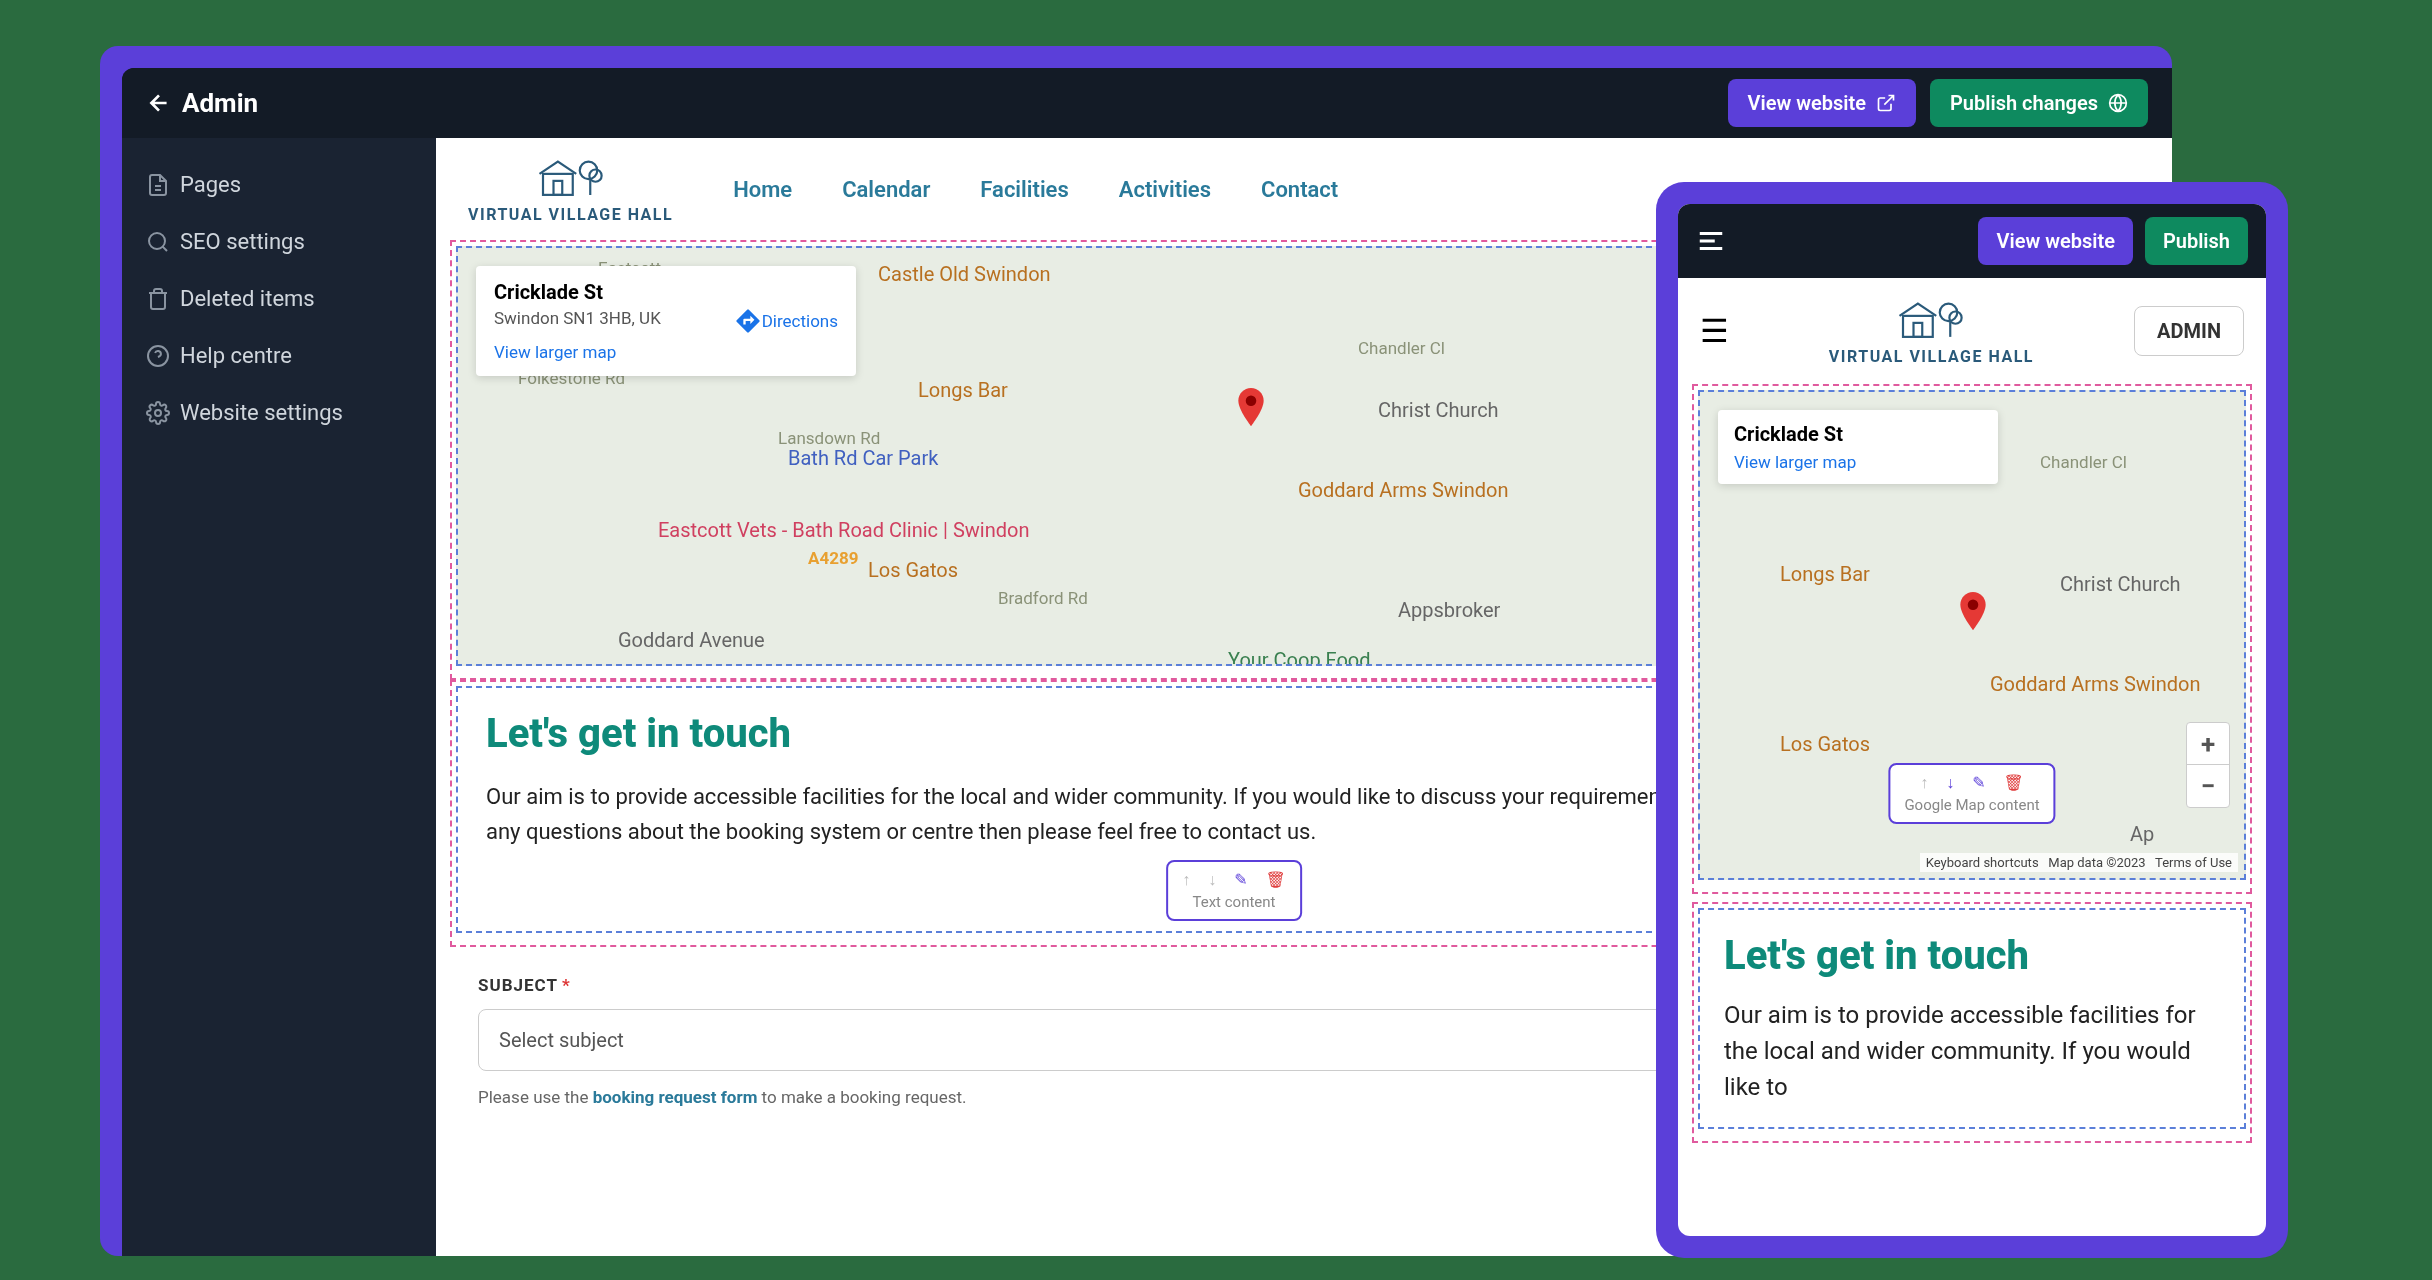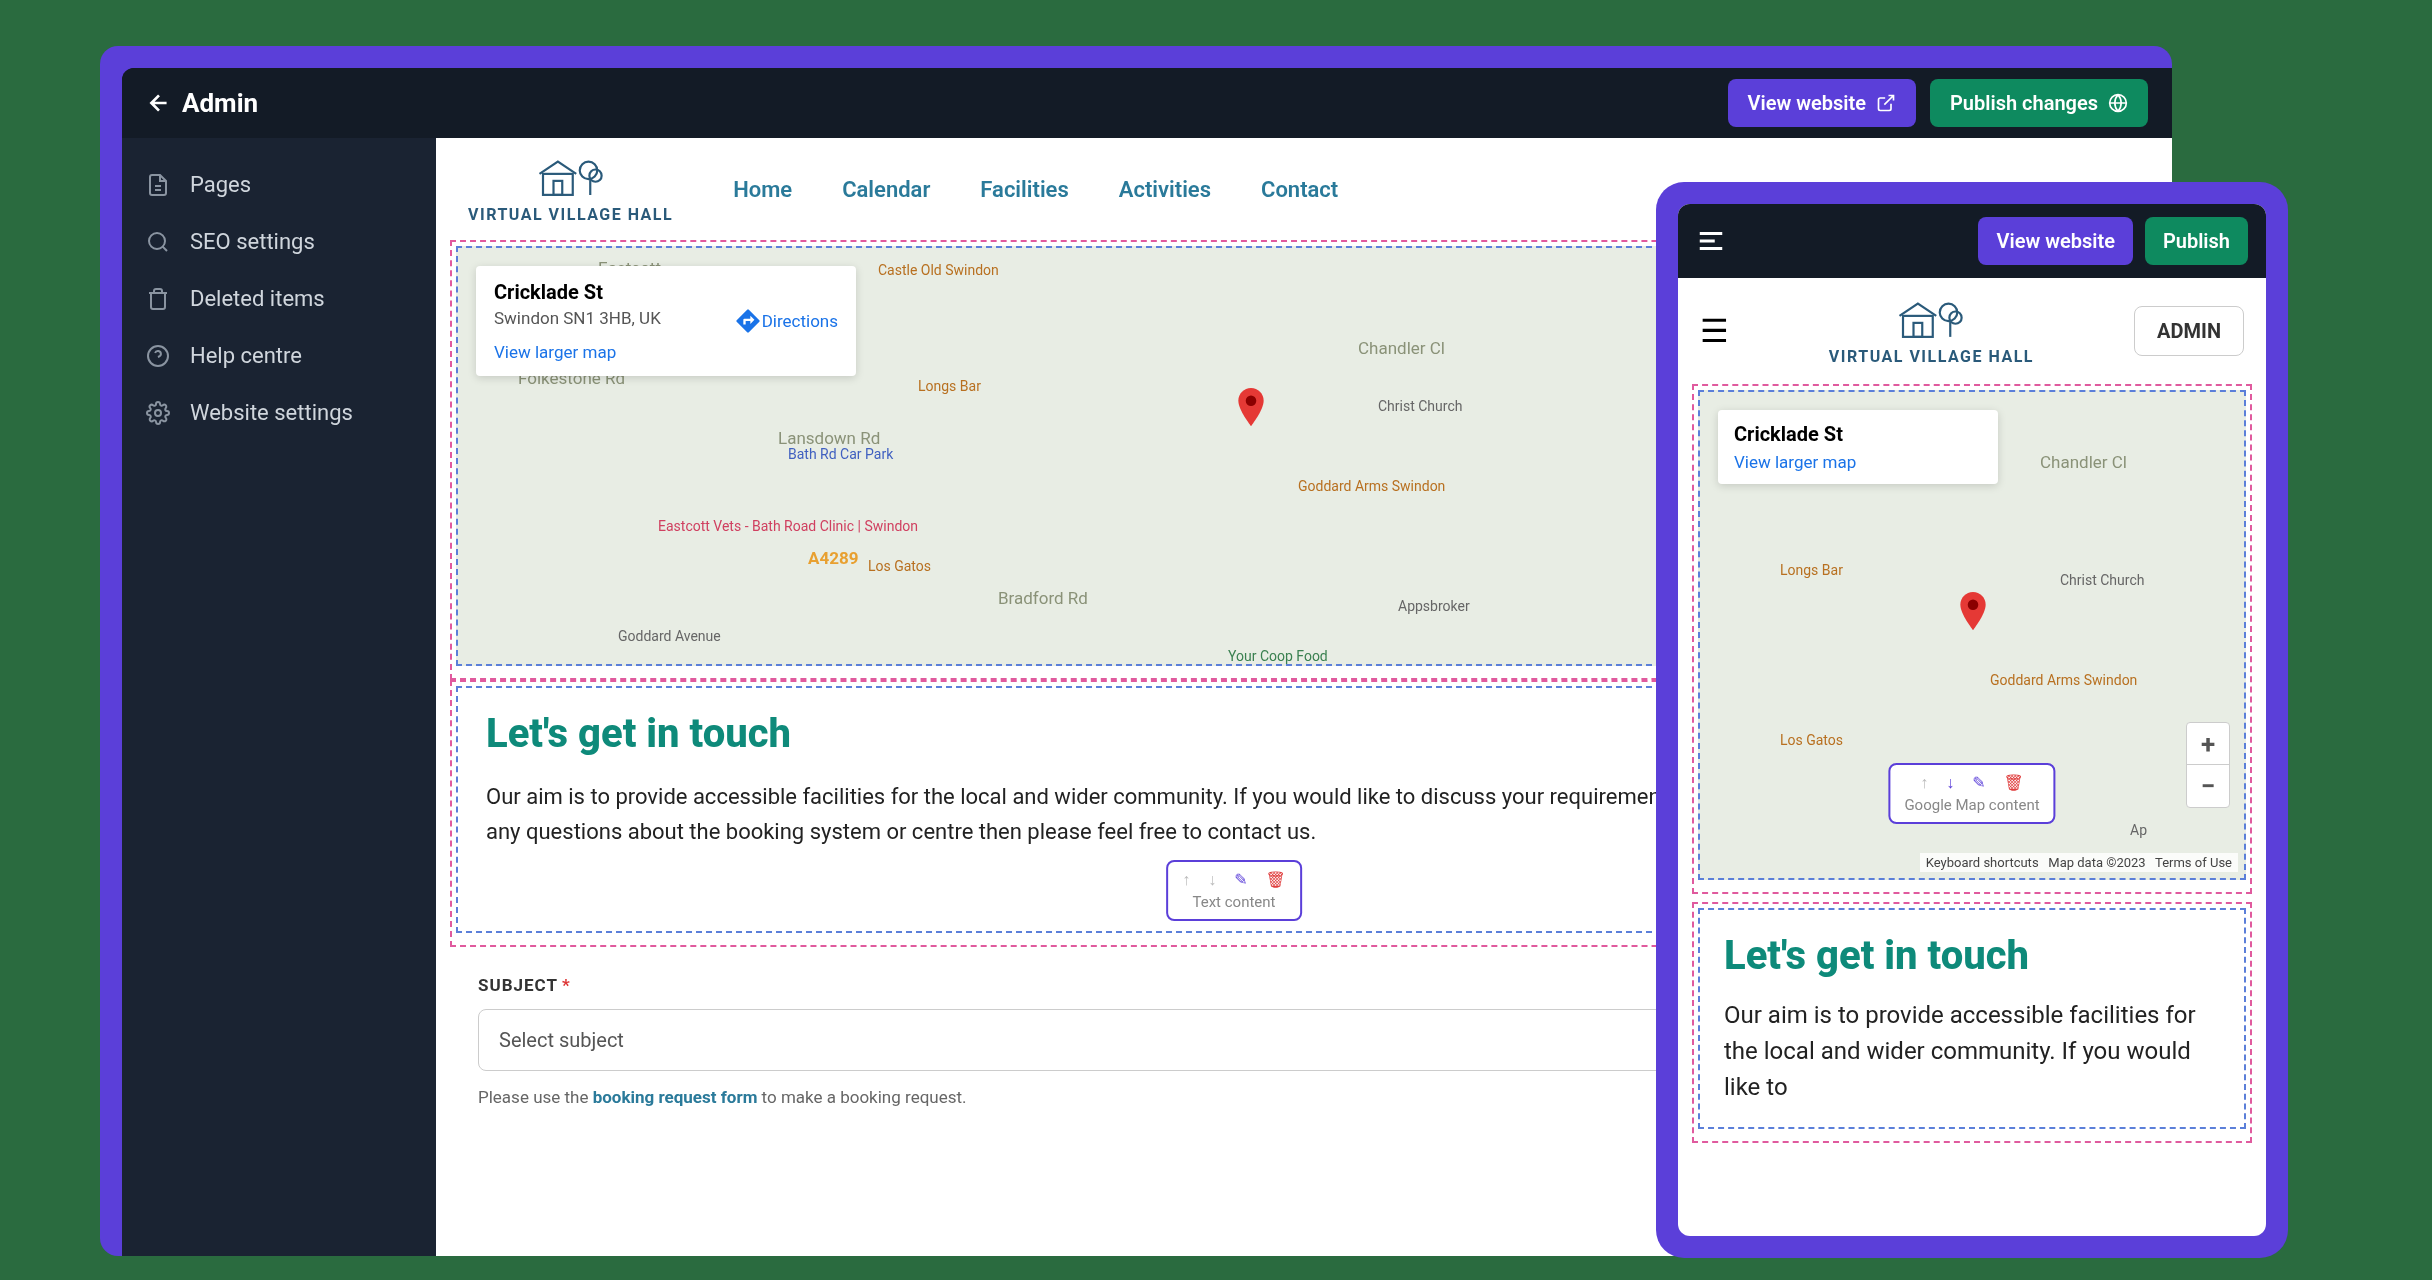--- a/index.html
+++ b/index.html
@@ -13,21 +13,21 @@
 .back-btn { display:flex; align-items:center; gap:10px; font-size:26px; font-weight:700; cursor:pointer; }
 .back-btn svg { width:26px; height:26px; }
 .topbar-actions { margin-left:auto; display:flex; gap:14px; }
 .btn { padding:12px 20px; border-radius:8px; font-size:20px; font-weight:600; display:flex; align-items:center; gap:10px; cursor:pointer; border:none; color:#fff; }
 .btn-view { background:#5b3fd9; }
 .btn-publish { background:#0e8a5f; }
 .btn svg { width:20px; height:20px; }
 
 .body-row { display:flex; height:calc(100% - 70px); }
 .sidebar { width:314px; background:#1a2332; padding:18px 0; }
-.sidebar-item { display:flex; align-items:center; gap:20px; padding:16px 24px; color:#d0d6dd; font-size:22px; cursor:pointer; }
+.sidebar-item { display:flex; align-items:center; gap:10px; padding:16px 24px; color:#d0d6dd; font-size:22px; cursor:pointer; }
 .sidebar-item svg { width:24px; height:24px; color:#8a94a1; flex-shrink:0; }
 
 .canvas { flex:1; background:#fff; overflow:hidden; position:relative; }
 .site-header { display:flex; align-items:center; padding:16px 32px; gap:60px; }
 .logo { display:flex; flex-direction:column; align-items:center; }
 .logo svg { width:70px; height:45px; }
 .logo-text { font-size:16px; font-weight:700; color:#2a5a7a; letter-spacing:1.5px; margin-top:6px; }
 .nav { display:flex; gap:50px; }
 .nav a { color:#2a7a9a; font-size:22px; font-weight:600; text-decoration:none; }
 
@@ -80,21 +80,21 @@
 .m-map-box { height:490px; }
 .m-map-info { left:18px; top:18px; width:280px; padding:12px 16px; }
 .m-zoom { position:absolute; right:14px; bottom:70px; background:#fff; border:1px solid #ccc; border-radius:4px; display:flex; flex-direction:column; }
 .m-zoom div { width:42px; height:42px; display:flex; align-items:center; justify-content:center; font-size:26px; font-weight:700; color:#555; border-bottom:1px solid #ccc; }
 .m-attrib { position:absolute; right:6px; bottom:6px; font-size:13px; color:#444; background:rgba(255,255,255,.8); padding:2px 6px; }
 .m-text { padding:22px 24px; }
 .m-text-title { font-size:40px; font-weight:800; color:#0e8a7a; margin-bottom:18px; }
 .m-text-body { font-size:24px; line-height:1.5; color:#222; }
 
 .map-bg-label { position:absolute; color:#8a9278; font-size:17px; }
-.map-poi-text { position:absolute; font-size:14px; color:#b87020; }
+.map-poi-text { position:absolute; font-size:20px; color:#b87020; }
 </style>
 </head>
 <body>
 
 <div class="desktop-frame">
   <div class="desktop-inner">
 
     <div class="topbar">
       <div class="back-btn">
         <svg viewBox="0 0 24 24" fill="none" stroke="currentColor" stroke-width="2.5">

